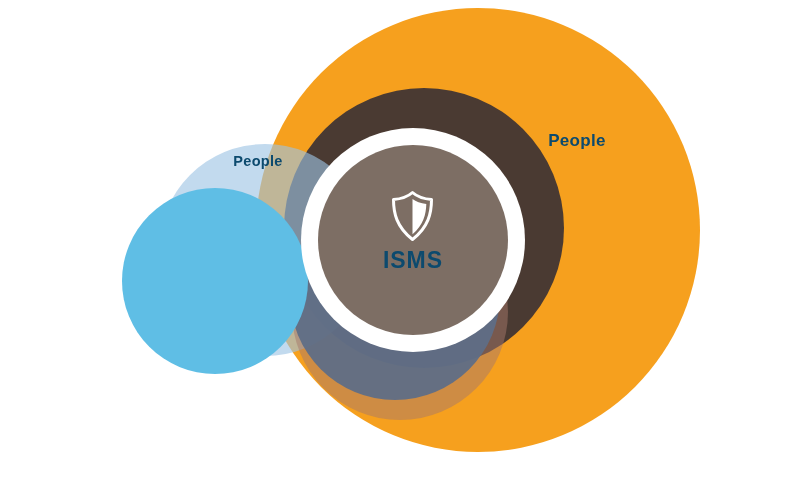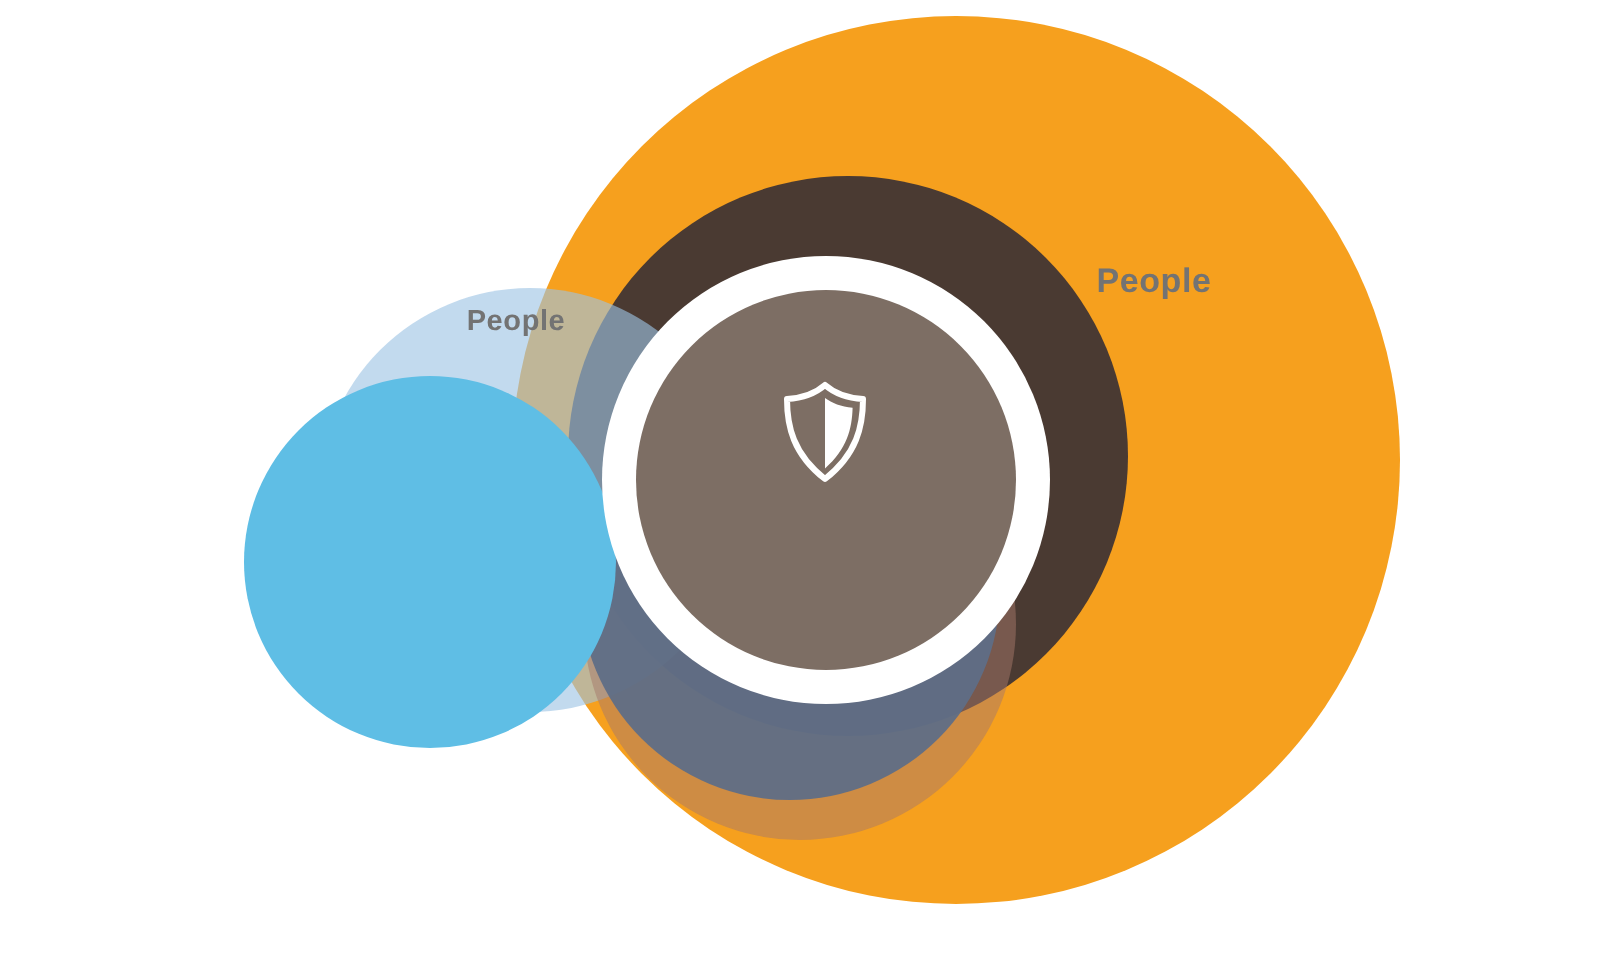--- a/index.html
+++ b/index.html
@@ -25,21 +25,21 @@
   .c-paleblue { left:159px; top:144px; width:212px; height:212px; opacity:.62; }
   .c-tan      { left:292px; top:204px; width:216px; height:216px; opacity:.5; }
   .c-slate    { left:290px; top:190px; width:210px; height:210px; opacity:.95; }
   .c-sky      { left:122px; top:188px; width:186px; height:186px; }
   .c-whitering{ left:301px; top:128px; width:224px; height:224px; }
   .c-taupe    { left:318px; top:145px; width:190px; height:190px; }
 
   .lbl {
     position:absolute;
     transform:translate(-50%,-50%);
-    color:#737373;
+    color:#0c4a6e;
     font-weight:bold;
     white-space:nowrap;
     letter-spacing:.3px;
   }
   .lbl-people-outer { left:577px; top:141px; font-size:17px; }
   .lbl-people-inner { left:258px; top:161px; font-size:14.5px; }
   .lbl-processes    { left:217px; top:278px; font-size:18px; }
   .lbl-technology   { left:433px; top:376px; font-size:19px; }
   .lbl-isms         { left:413px; top:260px; font-size:23px; letter-spacing:1px; }
 
@@ -74,14 +74,15 @@
     <path d="M22 2.5 C26.5 6.5 33 9 41 9.5 C41 23 38 37 22 49.5 C6 37 3 23 3 9.5 C11 9 17.5 6.5 22 2.5 Z" fill="none" stroke="#ffffff" stroke-width="3" stroke-linejoin="round"></path>
     <path d="M22 9 C25.5 11.6 30 13.3 35.8 13.9 C35.5 24.5 33 34.5 22 44.3 Z" fill="#ffffff"></path>
   </svg>
 
   <div class="lbl lbl-people-outer">People</div>
 
   <div class="lbl lbl-people-inner">People</div>
 
 
 
+  <div class="lbl lbl-isms">ISMS</div>
 
 </div>
 
 </body></html>

